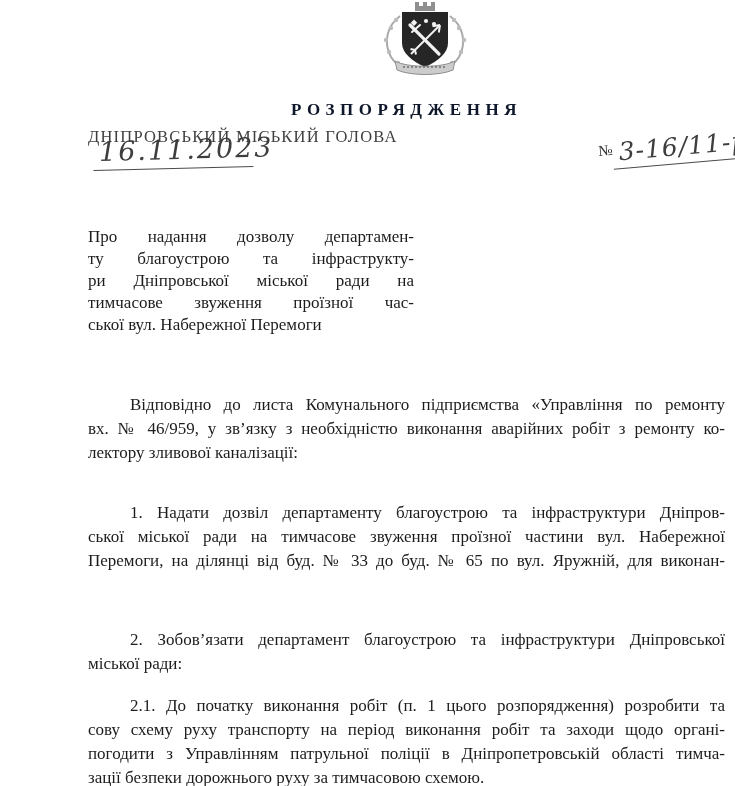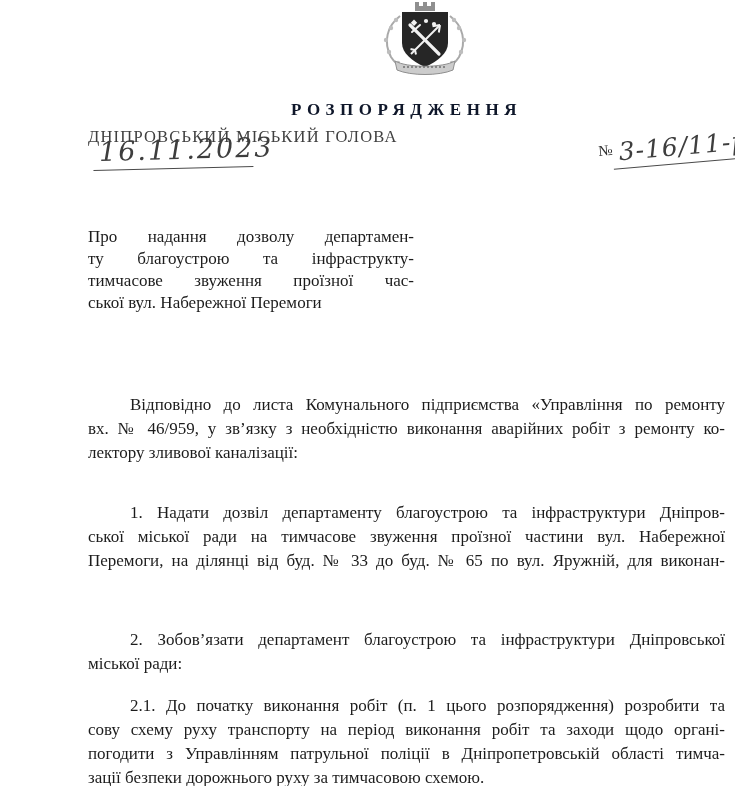--- a/index.html
+++ b/index.html
@@ -162,20 +162,21 @@
 
 <div class="abs handwriting date-field">16.11.2023</div>
 
 <div class="abs number-field">
   <span class="number-label">№</span><span class="handwriting number-value">3-16/11-р</span>
 </div>
 
 <div class="abs subject">
     <div class="tline tline-first">Про надання дозволу департамен-</div>
     <div class="tline">ту благоустрою та інфраструкту-</div>
+    <div class="tline">ри Дніпровської міської ради на</div>
     <div class="tline">тимчасове звуження проїзної час-</div>
     <div class="tline tline-last">ської вул. Набережної Перемоги</div>
   </div>
 
 <div class="abs para para-1">
     <div class="tline tline-first">Відповідно до листа Комунального підприємства «Управління по ремонту</div>
     <div class="tline">вх. № 46/959, у зв’язку з необхідністю виконання аварійних робіт з ремонту ко-</div>
     <div class="tline tline-last">лектору зливової каналізації:</div>
   </div>
 <div class="abs para para-2">

